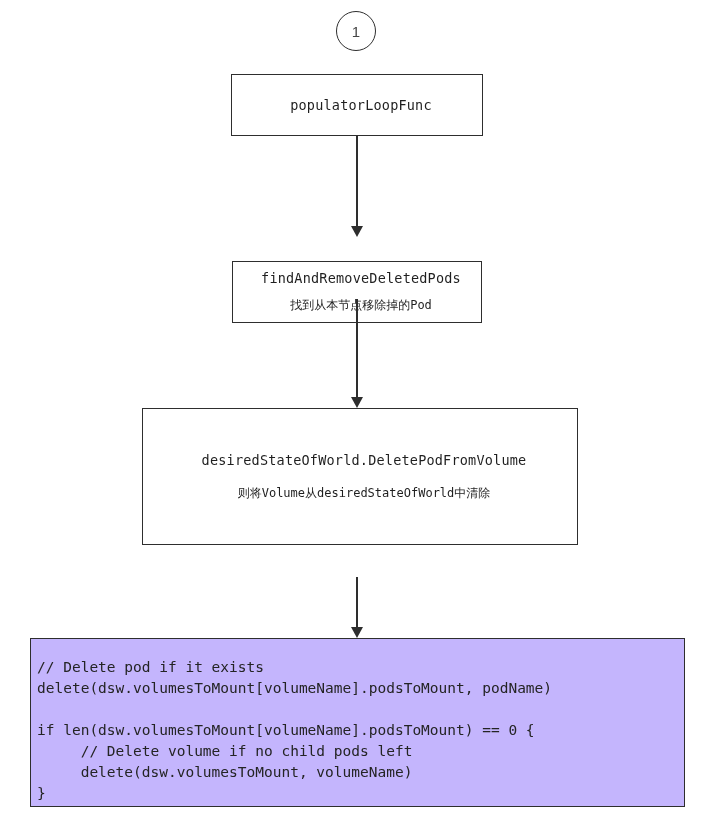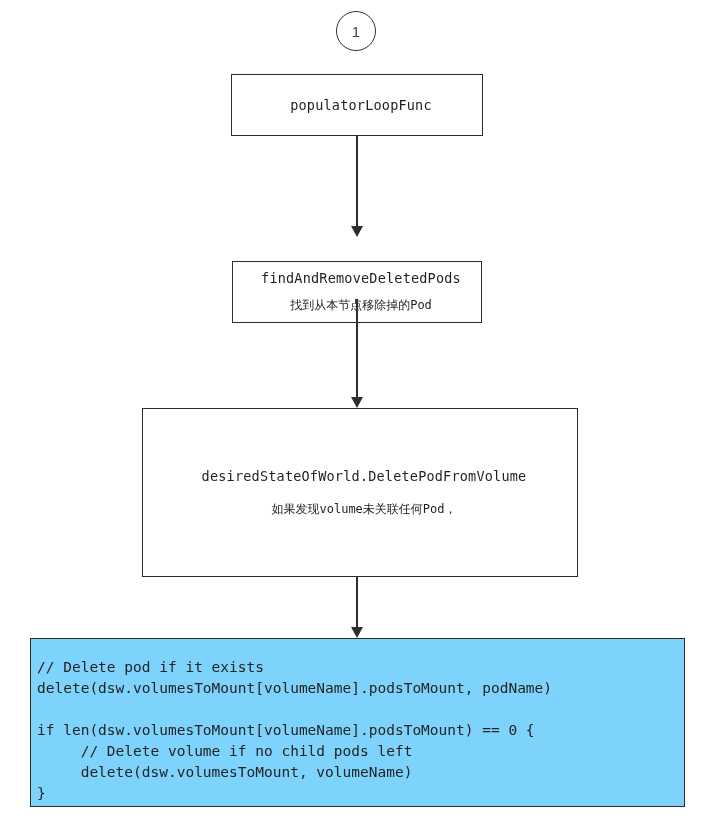--- a/index.html
+++ b/index.html
@@ -11,21 +11,21 @@
   .node {
     position:absolute; border:1.5px solid #2e2e2e; background:#ffffff;
     box-sizing:border-box; display:flex; flex-direction:column;
     align-items:center; justify-content:center; text-align:center;padding-left:8px;
   }
   .mono-title { font-size:13.5px; letter-spacing:0.2px; white-space:nowrap; }
   .cjk-line   { font-size:12px; white-space:nowrap; font-family:"DejaVu Sans Mono","Liberation Sans",sans-serif; }
   #box1 { left:231px; top:74px;  width:252px; height:62px; }
   #box2 { left:232px; top:237px; width:250px; height:62px;margin-top:24px; }
   #box2 .mono-title, #box2 .cjk-line { line-height:27px; }
-  #box3 { left:142px; top:408px; width:436px; height:169px; }
+  #box3 { left:142px; top:408px; width:436px; height:137px; }
   #box3 .mono-title, #box3 .cjk-line { line-height:33px; }
   .start-circle {
     position:absolute; left:336px; top:11px; width:40px; height:40px;
     border:1.5px solid #2e2e2e; border-radius:50%; box-sizing:border-box;
     display:flex; align-items:center; justify-content:center;
     font-family:"Liberation Sans",sans-serif; font-size:15px; color:#454545;
     background:#ffffff;
   }
   .arrow { position:absolute; width:14px; }
   .arrow .shaft {
@@ -34,21 +34,21 @@
   .arrow .head {
     position:absolute; left:1px; bottom:0; width:0; height:0;
     border-left:6px solid transparent; border-right:6px solid transparent;
     border-top:11px solid #2e2e2e;
   }
   #arrow1 { left:350px; top:136px; height:101px; }
   #arrow2 { left:350px; top:299px; height:109px; }
   #arrow3 { left:350px; top:577px; height:61px;  }
   .code-box {
     position:absolute; left:30px; top:638px; width:655px; height:169px;
-    border:1.5px solid #2e2e2e; box-sizing:border-box; background:#7dd3fc;
+    border:1.5px solid #2e2e2e; box-sizing:border-box; background:#c4b5fd;
   }
   .code-box pre {
     margin:0; padding:18px 6px 0 6px; font-size:14.5px; line-height:21px;
     white-space:pre; color:#242424;
     font-family:"DejaVu Sans Mono","Liberation Mono",monospace;
   }
 </style>
 </head>
 <body>
 
@@ -72,21 +72,21 @@
     <div class="cjk-line">找到从本节点移除掉的Pod</div>
   </div>
 
   <div class="arrow" id="arrow2">
     <div class="shaft"></div>
     <div class="head"></div>
   </div>
 
   <div class="node" id="box3">
     <div class="mono-title">desiredStateOfWorld.DeletePodFromVolume</div>
-    <div class="cjk-line">如果发现volume未关联任何Pod，</div>
+    <div class="cjk-line">则将Volume从desiredStateOfWorld中清除</div>
   </div>
 
   <div class="arrow" id="arrow3">
     <div class="shaft"></div>
     <div class="head"></div>
   </div>
 
   <div class="code-box">
     <pre>// Delete pod if it exists
 delete(dsw.volumesToMount[volumeName].podsToMount, podName)

